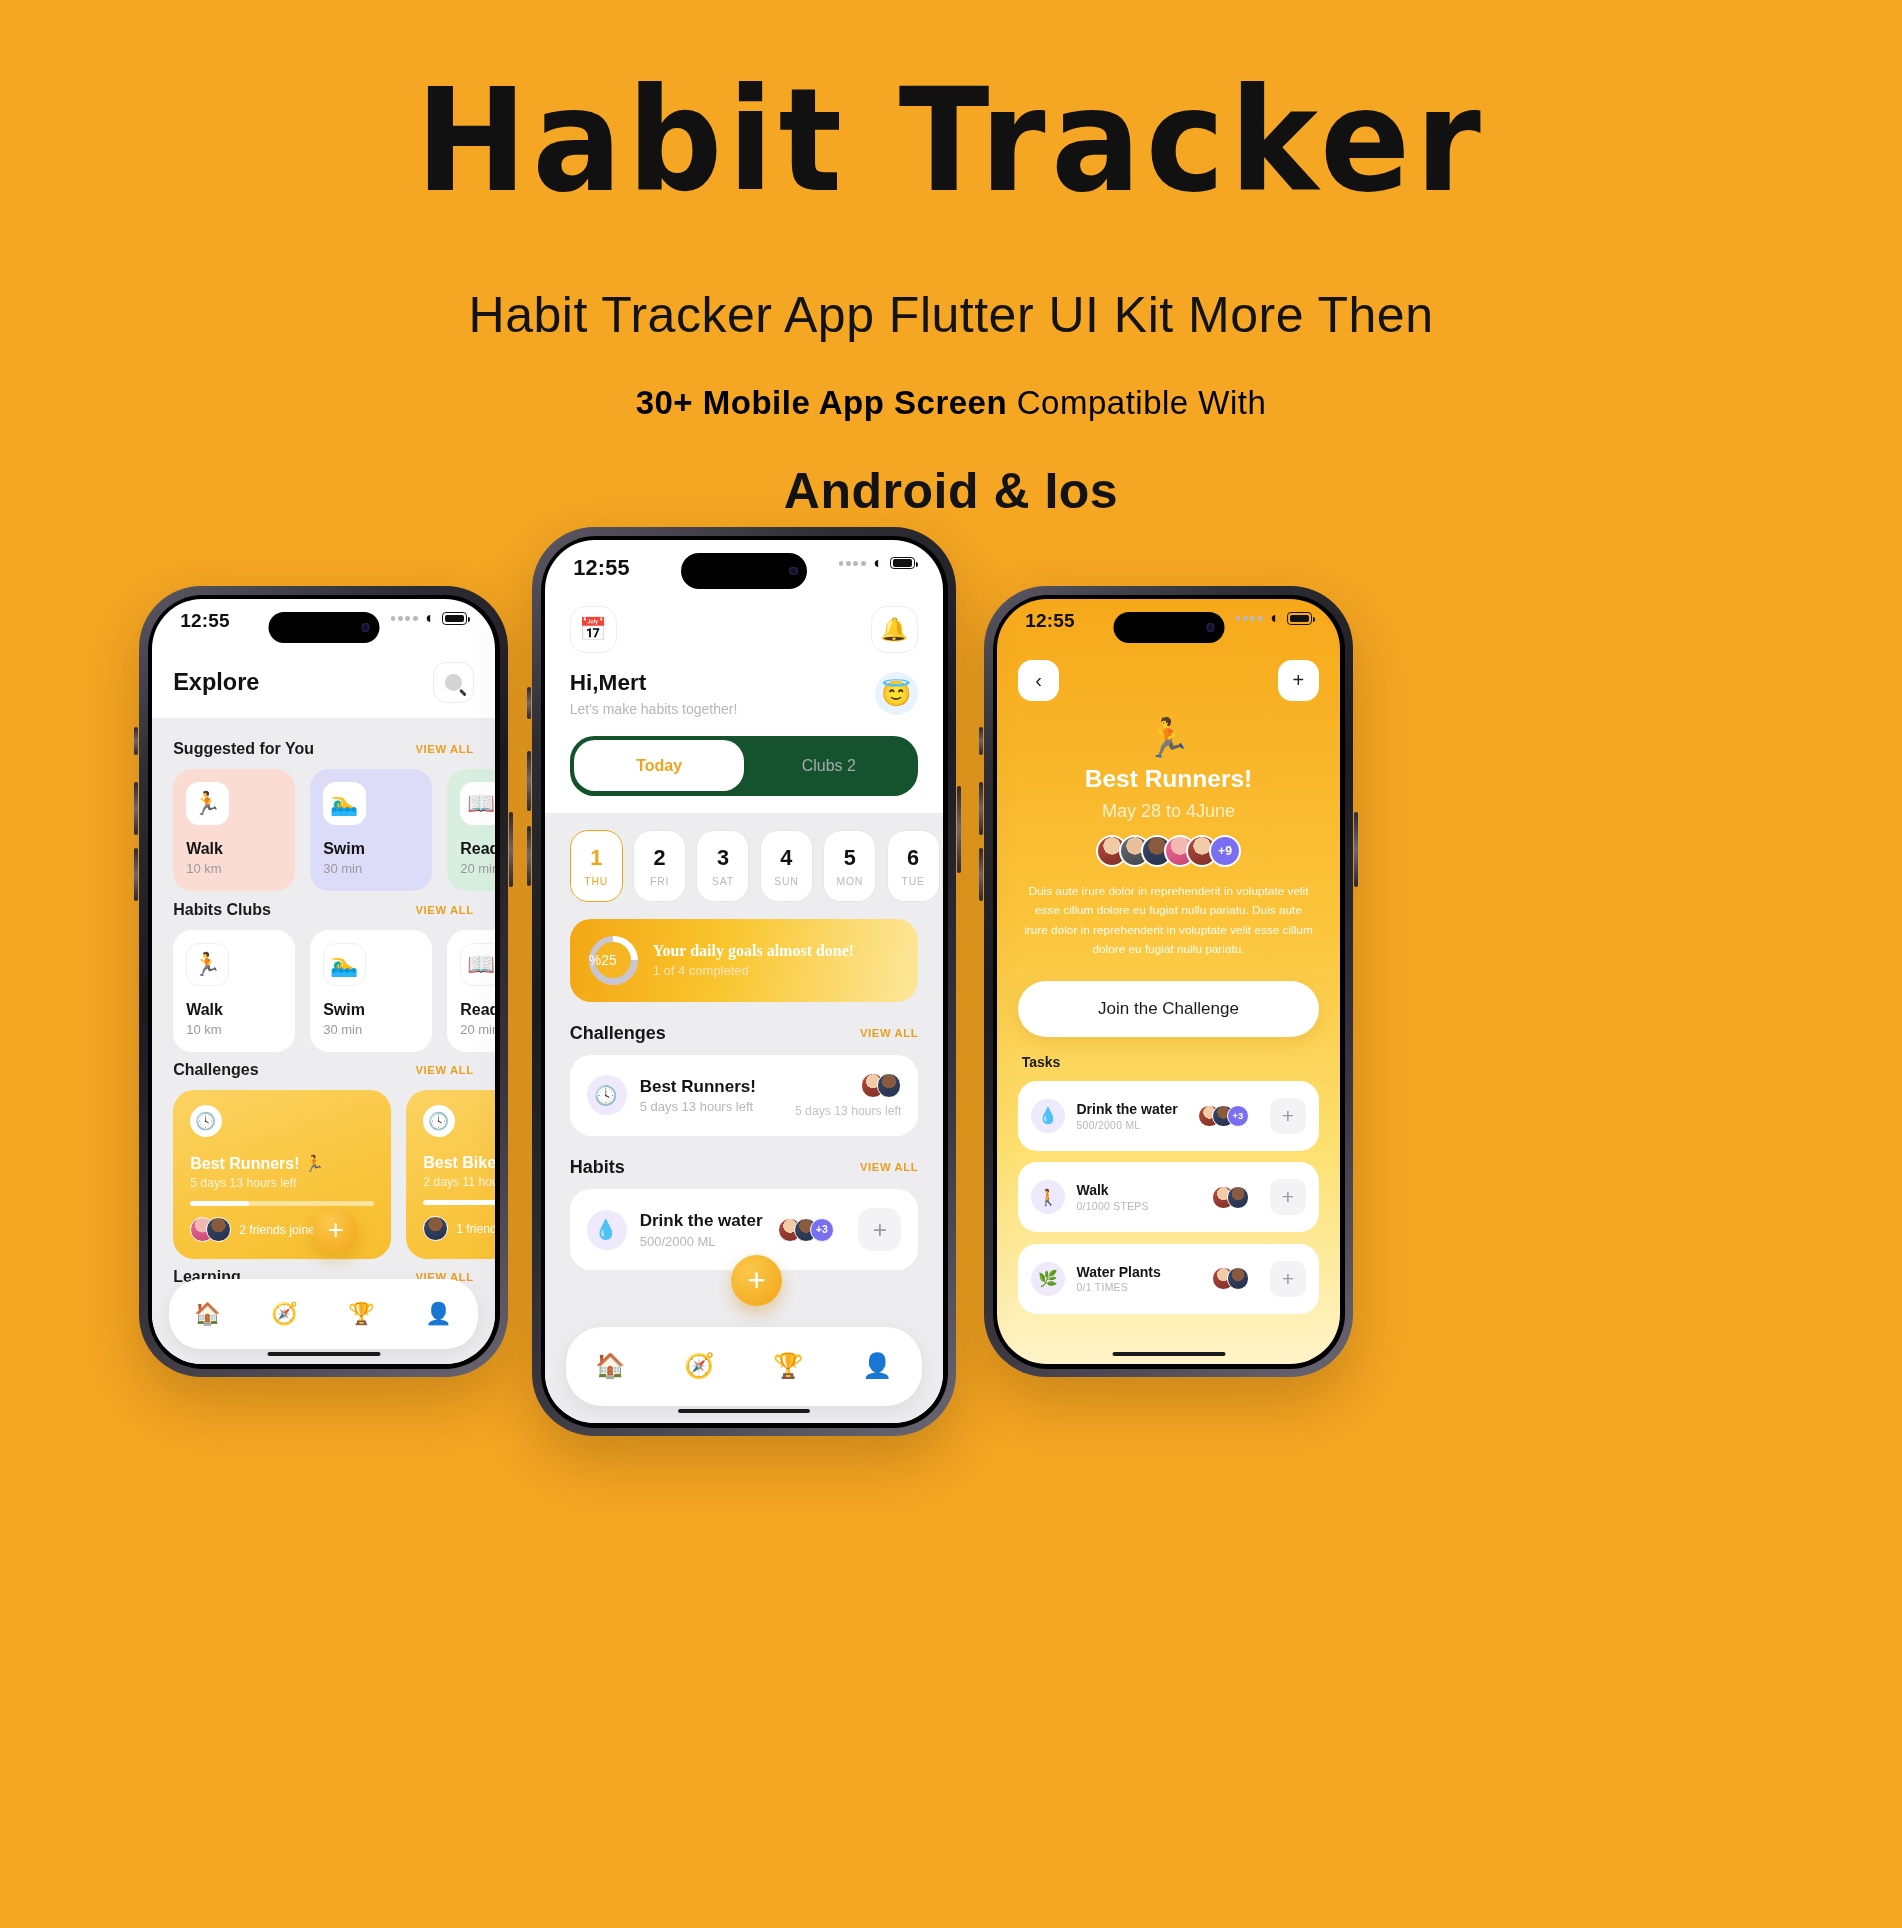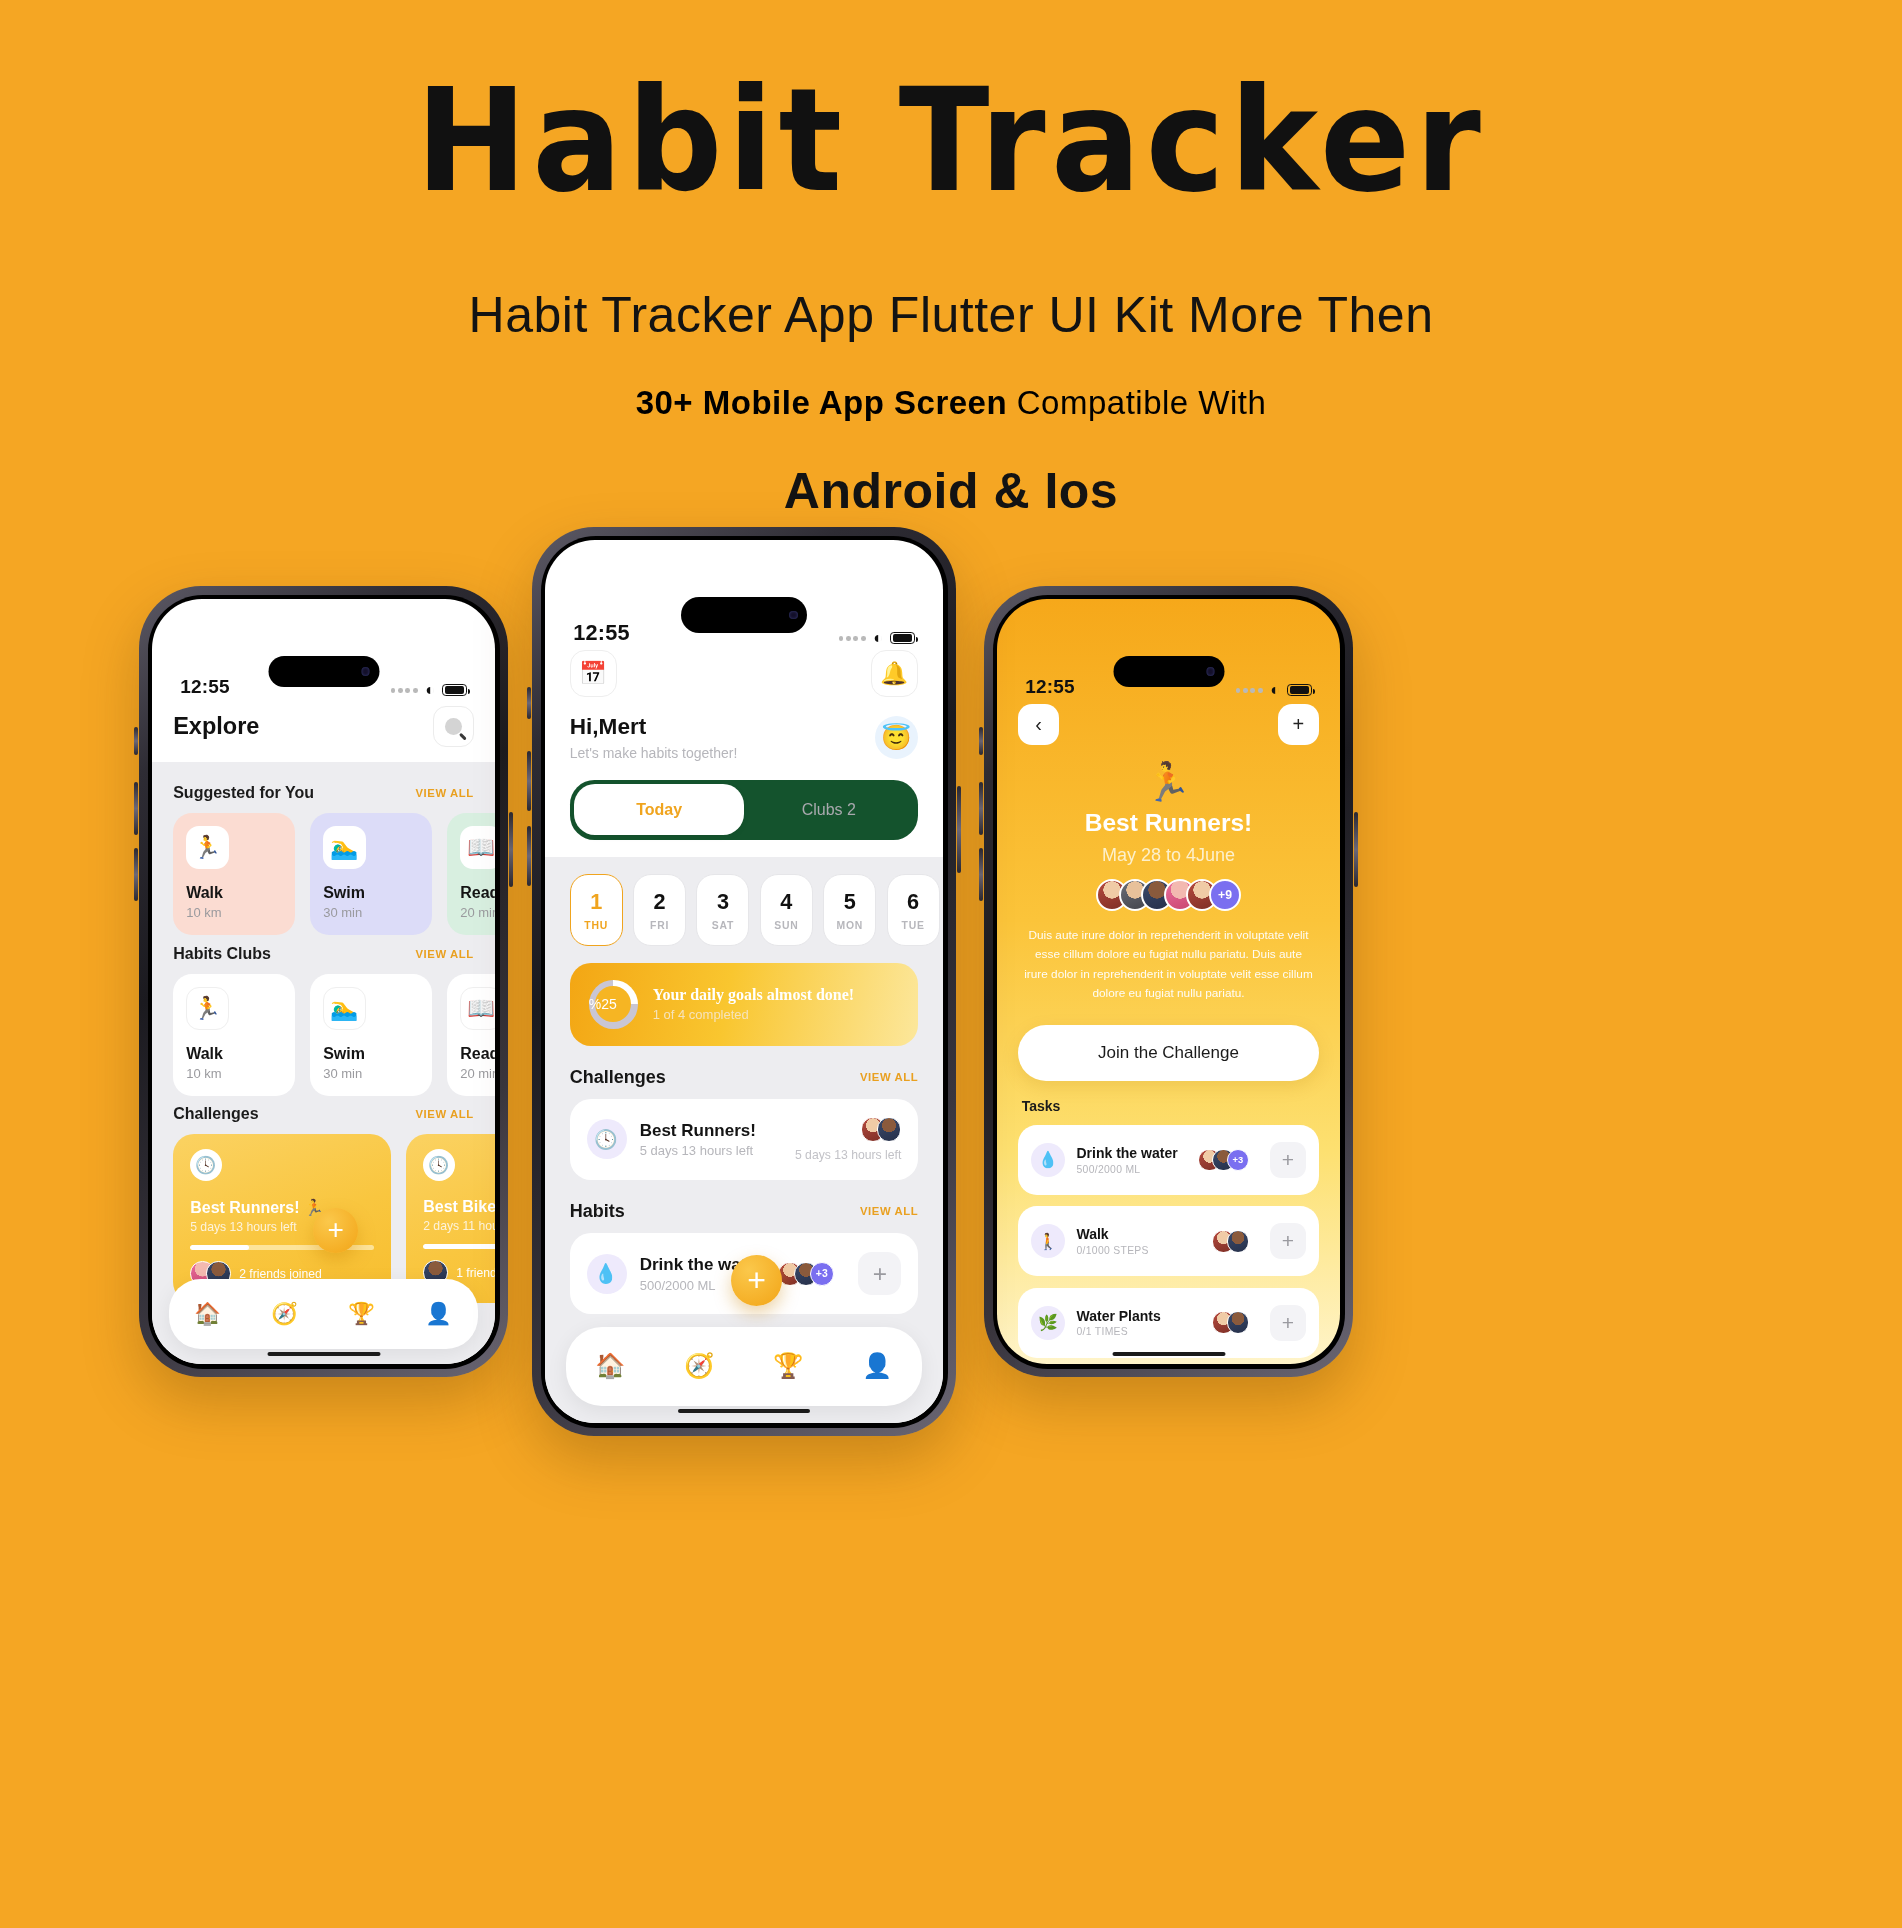--- a/index.html
+++ b/index.html
@@ -71,22 +71,22 @@
     background: linear-gradient(180deg,#2a2831,#6c6877,#2a2831);
   }
 
   
   #phone-left   { left: 139px;  top: 586px;  width: 369px; height: 791px; }
   #phone-center { left: 532px;  top: 527px;  width: 424px; height: 909px; transform: none; z-index: 5;}
   #phone-right  { left: 984px; top: 586px;  width: 369px; height: 791px; }
 
   
   .statusbar {
-    height: 55px; display: flex; align-items: flex-end;
-    padding: 11.3px 28px 0 28px; position: relative; margin-top: 44px;
+    height: 55px; display: flex; align-items: flex-start;
+    padding: 11.3px 28px 0 28px; position: relative;
   }
   .sb-time { font-size: 19px; font-weight: 700; color: #111; letter-spacing: 0.2px; }
   .sb-right { margin-left: auto; display: flex; align-items: center; gap: 7.5px; }
   .sb-dots { display:flex; gap:2.8px; }
   .sb-dots i { width: 4.7px; height: 4.7px; border-radius: 50%; background: #b9b9b9; display:block;}
   .sb-wifi { font-size: 16px; color:#111; line-height:1;}
   .sb-batt {
     width: 24.5px; height: 12.2px; border: 1.9px solid #111; border-radius: 3.8px;
     position: relative;
   }
@@ -203,21 +203,21 @@
   .seg-item { flex:1; height:100%; border-radius:21px; display:flex;align-items:center;justify-content:center;
     font-size:16px; color:#a9a9ae; }
   .seg-item.active { background:#fff; color:#F0A41E; font-weight:700; box-shadow:0 1.9px 6.6px rgba(0,0,0,.06);}
   .c-body { background:#ededf0; margin-top:17px; padding: 17px 24.5px 0 24.5px; height:calc(100% - 235px); overflow:hidden; position:relative;}
   .date-row { display:flex; gap:10.4px; }
   .date-chip {
     width:53px;flex:0 0 53px;height:72px;border-radius:18px;background:#fff;border:1.4px solid #e6e6e9;
     display:flex;flex-direction:column;align-items:center;justify-content:center;gap:4.7px;
   }
   .date-chip .d { font-size:21.7px;font-weight:700;color:#111;}
-  .date-chip .w { font-size:10.4px;font-weight:700;color:#b7b7bc;letter-spacing:0.8px;}
+  .date-chip .w { font-size:10.4px;font-weight:400;color:#b7b7bc;letter-spacing:0.8px;}
   .date-chip.active { border-color:#F0A41E; }
   .date-chip.active .d, .date-chip.active .w { color:#F0A41E; }
 
   .goal-banner {
     margin-top:17px;height:83px;border-radius:21px;
     background: linear-gradient(100deg,#F3A614 0%,#F9C62F 45%,#FCE79B 100%);
     display:flex;align-items:center;gap:15px;padding:0 19px;
   }
   .ring {
     width:49px;height:49px;border-radius:50%;

